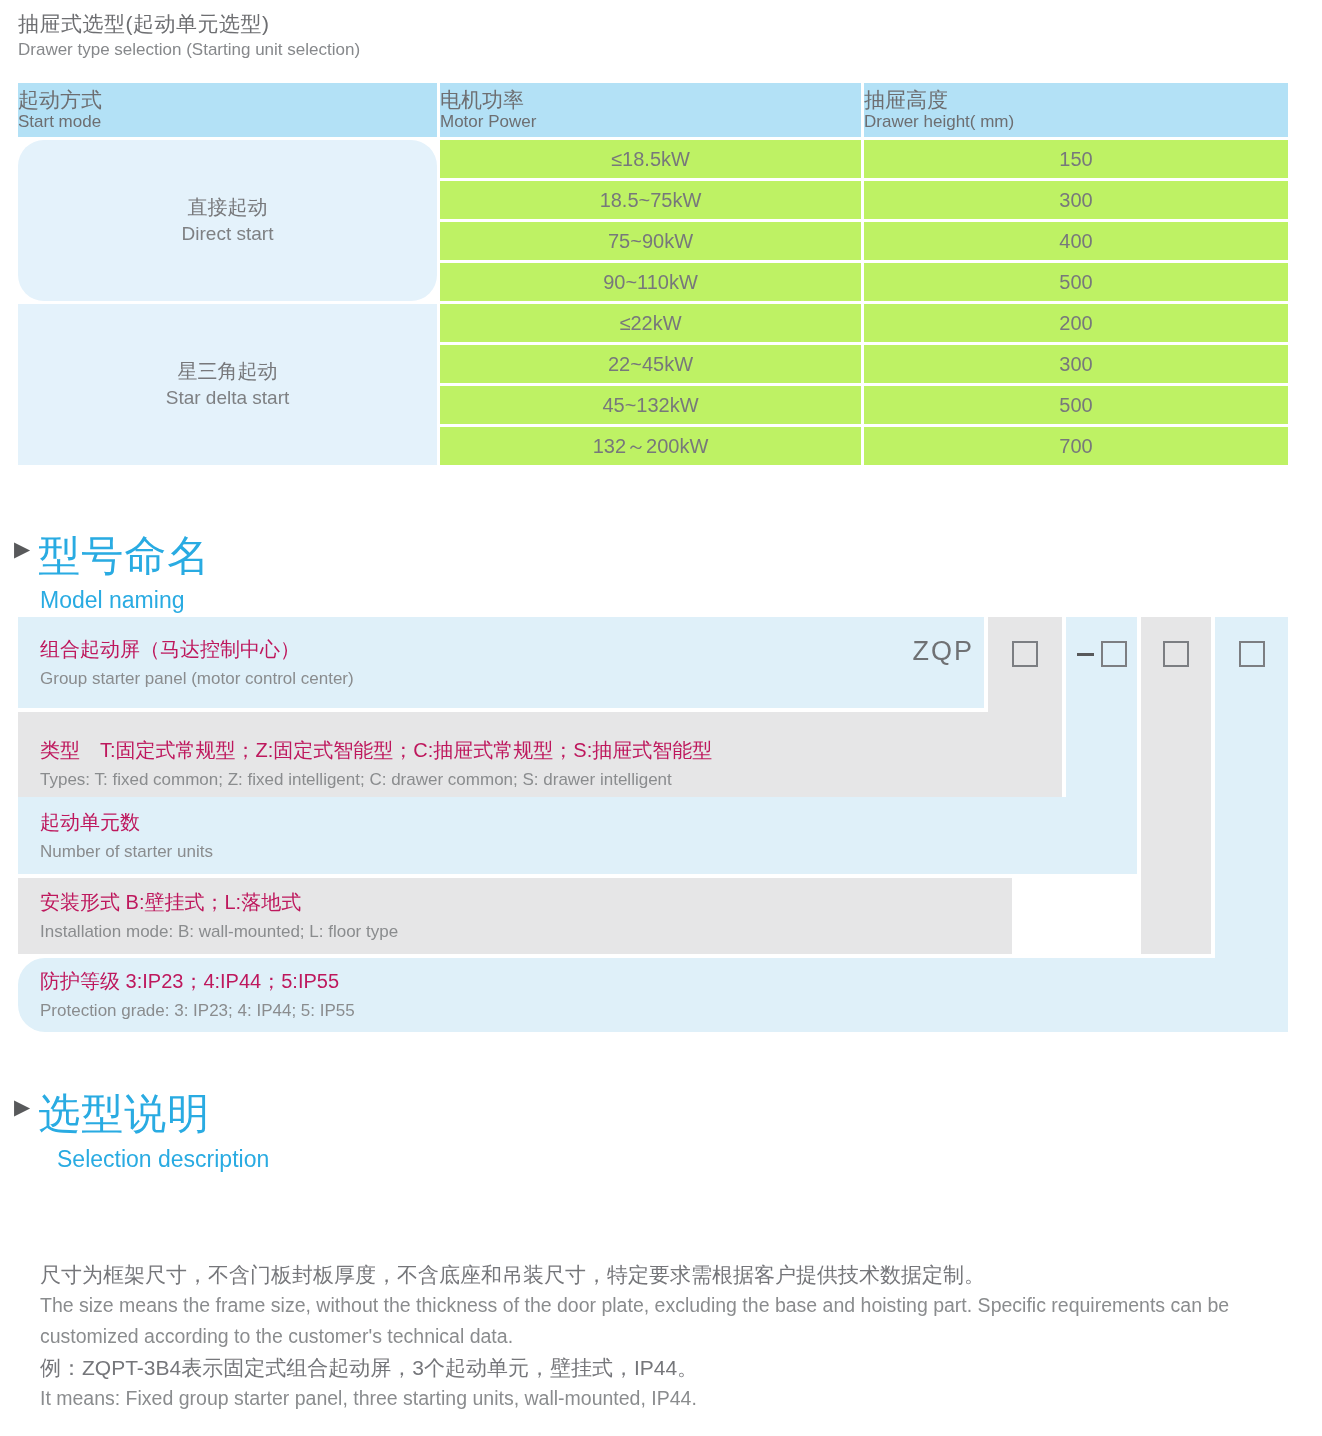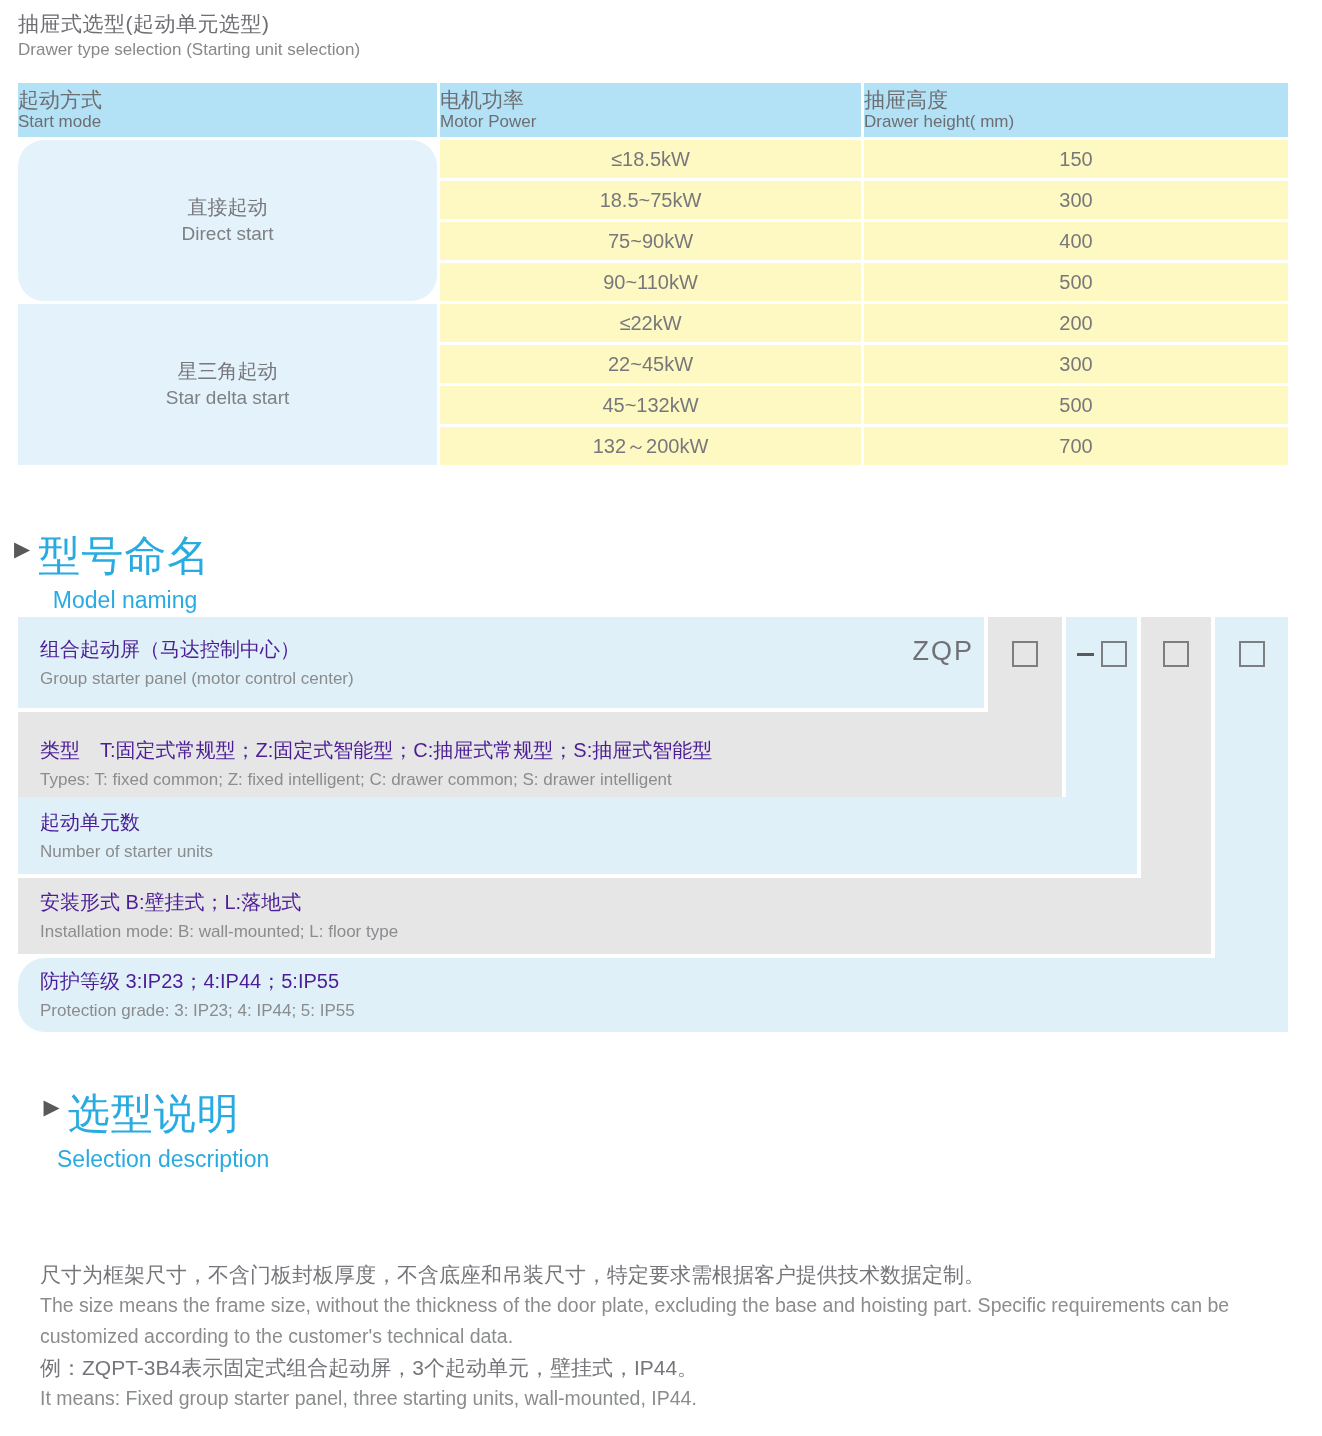--- a/index.html
+++ b/index.html
@@ -35,36 +35,36 @@
     background:#ffffff;
   }
   .th {
     background:#b3e1f6;
     display:flex; flex-direction:column; justify-content:center;
     line-height:1.22; color:#6d6e71;
   }
   .th .cn { font-size:21px; }
   .th .en { font-size:17px; }
   .td {
-    background:#fef9c3;
+    background:#bef264;
     display:flex; align-items:center; justify-content:center;
     font-size:20px; color:#77787b;
   }
   .td-mode {
     background:#e4f2fb;
     display:flex; flex-direction:column; align-items:center; justify-content:center;
     line-height:1.35; color:#77787b;
   }
   .td-mode .cn { font-size:20px; }
   .td-mode .en { font-size:19px; color:#7e8083; }
   .span4-a { grid-row:2 / span 4; grid-column:1;border-radius:26px; }
   .span4-b { grid-row:6 / span 4; grid-column:1; }
 
   
-  .section-head { position:absolute; left:14px;text-align:center; }
+  .section-head { position:absolute; left:14px; }
   .marker {
     display:inline-block;
     color:#58595b; font-size:21px;
     vertical-align:14px; margin-right:8px;
   }
   .head-cn {
     display:inline-block;
     color:#29abe2; font-size:42px; letter-spacing:1px;
   }
   .head-en { color:#29abe2; font-size:23px; }
@@ -72,21 +72,21 @@
   
   .diagram { position:absolute; left:18px; top:617px; width:1270px; height:415px; }
   .band { position:absolute; left:0; }
   .blue { background:#dff0f9; }
   .gray { background:#e6e6e7; }
   .band-text {
     position:absolute; left:22px; top:50%;
     transform:translateY(-50%);
     line-height:1.6;
   }
-  .band-text .cn { font-size:20px; color:#4c1d95; }
+  .band-text .cn { font-size:20px; color:#be185d; }
   .band-text .en { font-size:17px; color:#8a8c8e; }
   .stripe { position:absolute; top:0; }
   .code-prefix {
     position:absolute; right:10px; top:19px;
     font-size:27px; letter-spacing:2px; color:#6f7174;
   }
   .code-slot {
     position:absolute; top:24px; left:0; width:100%;
     display:flex; align-items:center; justify-content:center; gap:7px;
   }
@@ -195,21 +195,21 @@
         <div class="cn">类型　T:固定式常规型；Z:固定式智能型；C:抽屉式常规型；S:抽屉式智能型</div>
         <div class="en">Types: T: fixed common; Z: fixed intelligent; C: drawer common; S: drawer intelligent</div>
       </div>
     </div>
     <div class="band blue" style="top:180px; height:77px; width:1119px;">
       <div class="band-text">
         <div class="cn">起动单元数</div>
         <div class="en">Number of starter units</div>
       </div>
     </div>
-    <div class="band gray" style="top:261px; height:76px; width:1193px;">
+    <div class="band gray" style="top:261px; height:76px; width:994px;">
       <div class="band-text">
         <div class="cn">安装形式 B:壁挂式；L:落地式</div>
         <div class="en">Installation mode: B: wall-mounted; L: floor type</div>
       </div>
     </div>
     <div class="band blue" style="top:341px; height:74px; width:1270px;border-radius:27px;">
       <div class="band-text">
         <div class="cn">防护等级 3:IP23；4:IP44；5:IP55</div>
         <div class="en">Protection grade:  3: IP23; 4: IP44; 5: IP55</div>
       </div>

